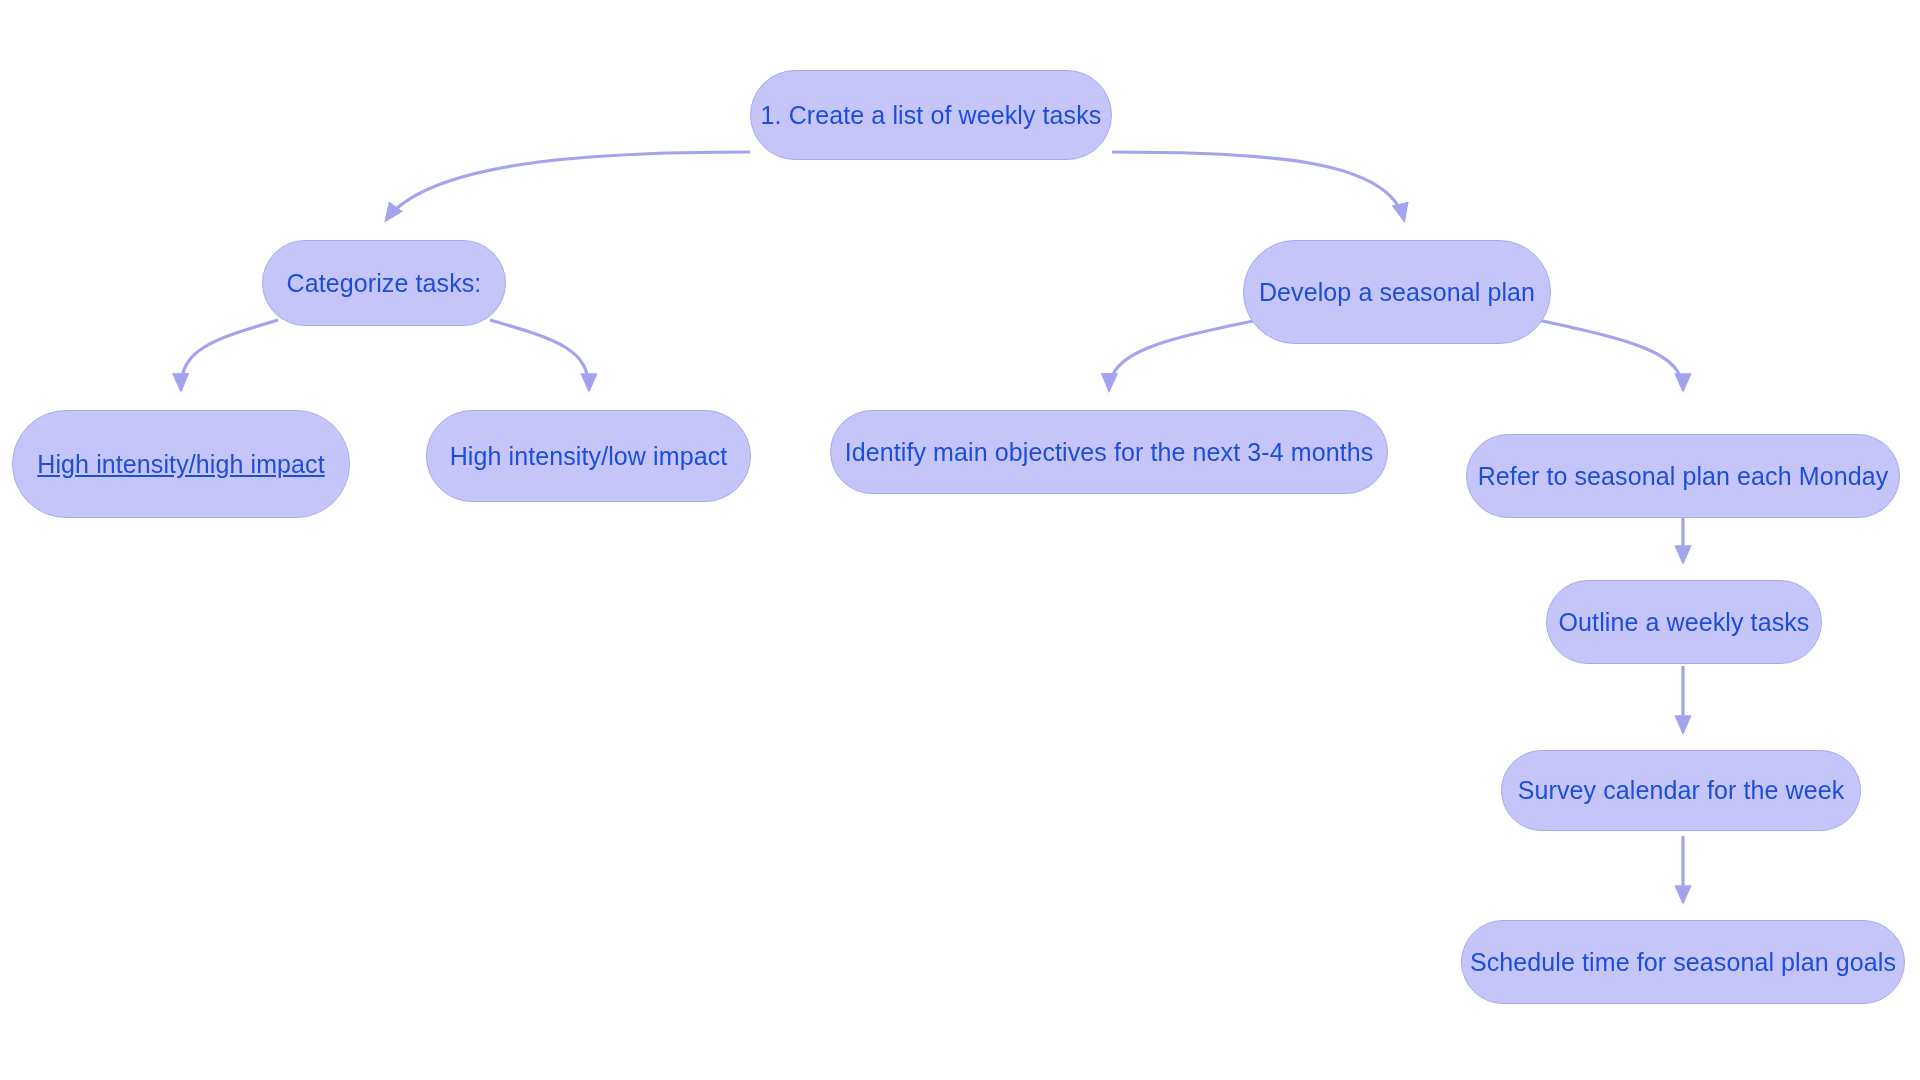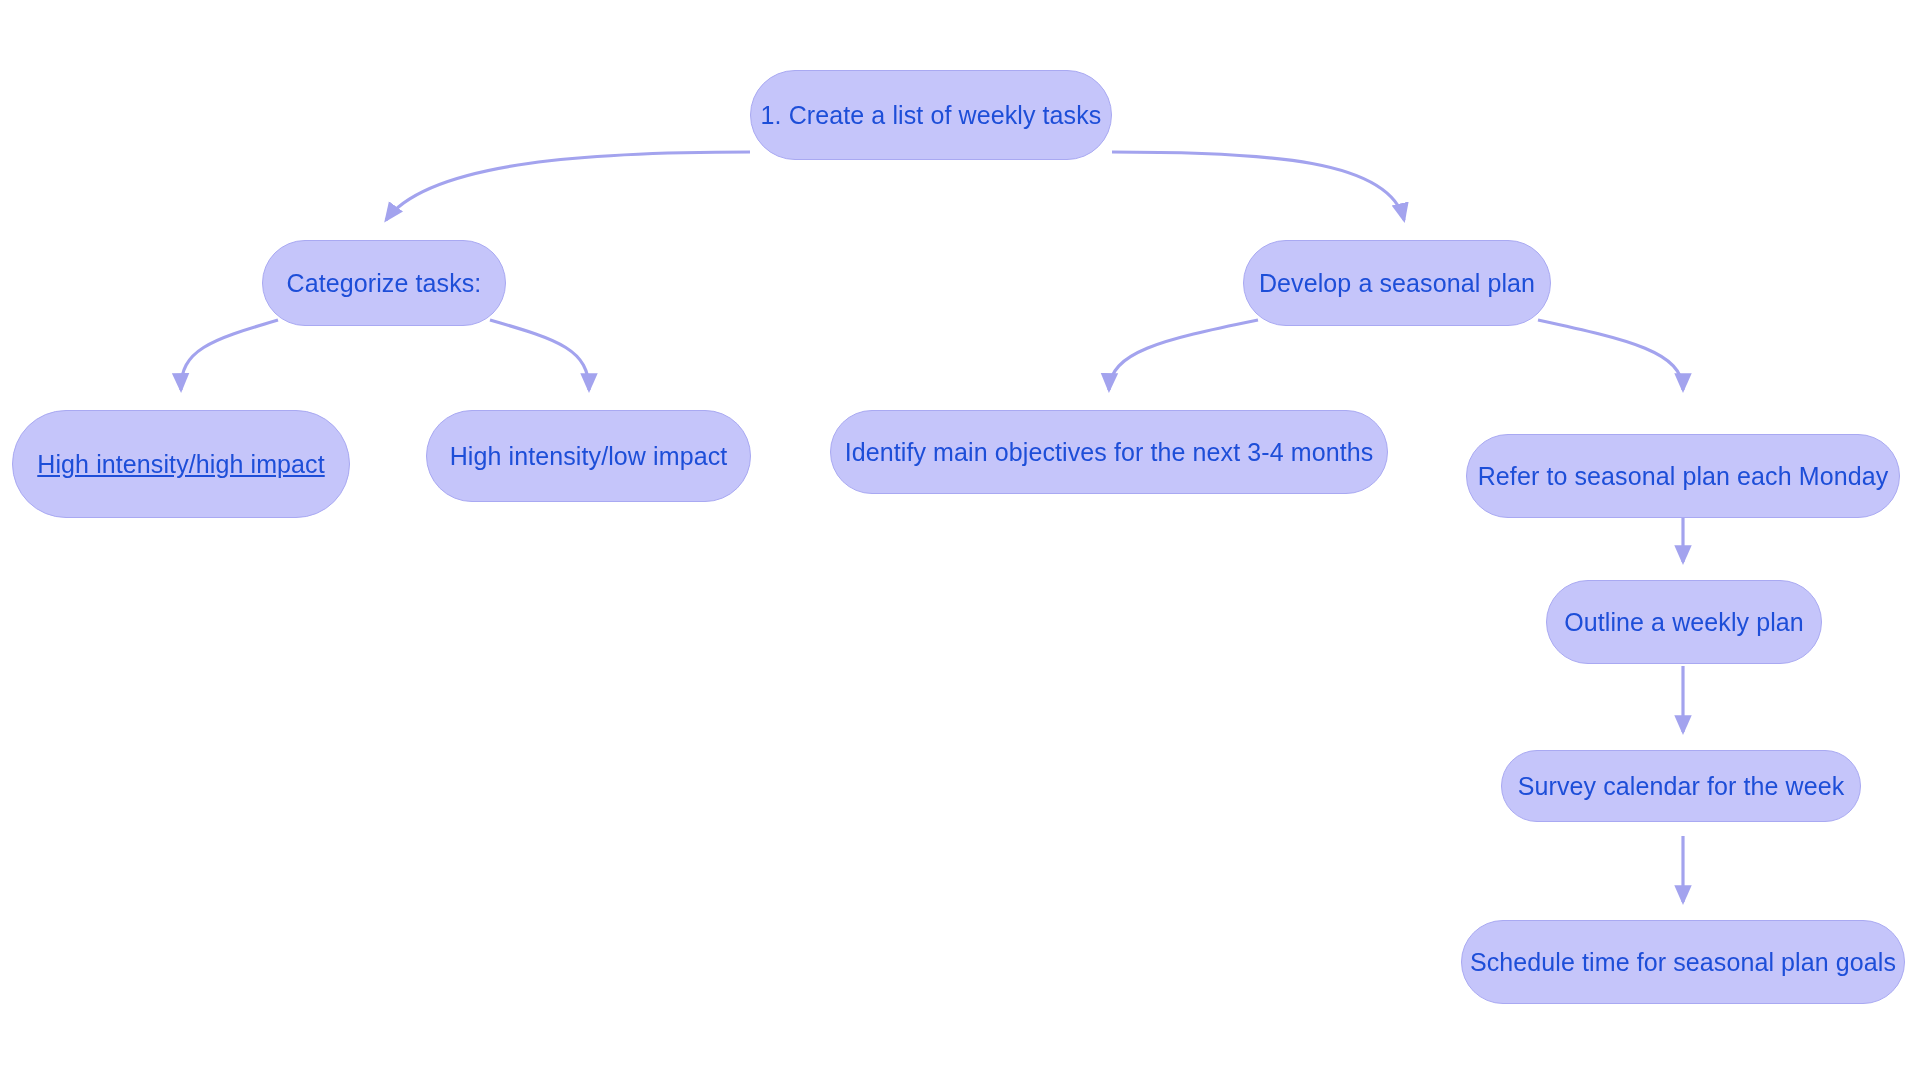--- a/index.html
+++ b/index.html
@@ -61,38 +61,38 @@
       <path d="M 1683,666 L 1683,732" fill="none" stroke="#a3a3ee" stroke-width="3.2" stroke-linecap="butt" marker-end="url(#arrowhead)"></path>
       <path d="M 1683,836 L 1683,902" fill="none" stroke="#a3a3ee" stroke-width="3.2" stroke-linecap="butt" marker-end="url(#arrowhead)"></path>
     </svg>
   <div id="nodes">
       <div class="node" style="left: 750px; top: 70px; width: 362px; height: 90px;">
         <span>1. Create a list of weekly tasks</span>
       </div>
       <div class="node" style="left: 262px; top: 240px; width: 244px; height: 86px;">
         <span>Categorize tasks:</span>
       </div>
-      <div class="node" style="left: 1243px; top: 240px; width: 308px; height: 86px;">
+      <div class="node" style="left: 1243px; top: 240px; width: 308px; height: 104px;">
         <span>Develop a seasonal plan</span>
       </div>
       <div class="node" style="left: 12px; top: 410px; width: 338px; height: 108px; text-decoration: underline;">
         <span>High intensity/high impact</span>
       </div>
       <div class="node" style="left: 426px; top: 410px; width: 325px; height: 92px;">
         <span>High intensity/low impact</span>
       </div>
       <div class="node" style="left: 830px; top: 410px; width: 558px; height: 84px;">
         <span>Identify main objectives for the next 3-4 months</span>
       </div>
       <div class="node" style="left: 1466px; top: 434px; width: 434px; height: 84px;">
         <span>Refer to seasonal plan each Monday</span>
       </div>
       <div class="node" style="left: 1546px; top: 580px; width: 276px; height: 84px;">
-        <span>Outline a weekly plan</span>
+        <span>Outline a weekly tasks</span>
       </div>
-      <div class="node" style="left: 1501px; top: 750px; width: 360px; height: 72px; text-align: right;">
+      <div class="node" style="left: 1501px; top: 750px; width: 360px; height: 81px; text-align: right;">
         <span>Survey calendar for the week</span>
       </div>
       <div class="node" style="left: 1461px; top: 920px; width: 444px; height: 84px;">
         <span>Schedule time for seasonal plan goals</span>
       </div>
     </div>
 </div>
 
 </body></html>

